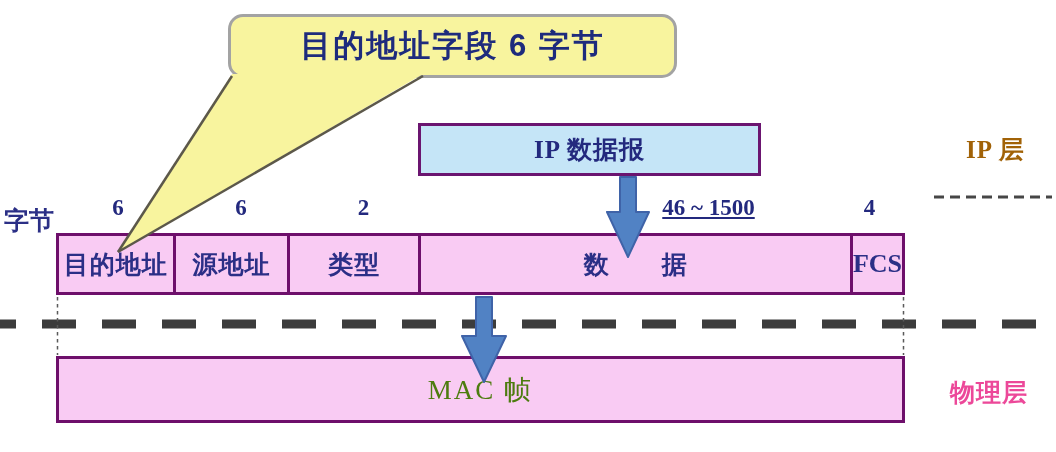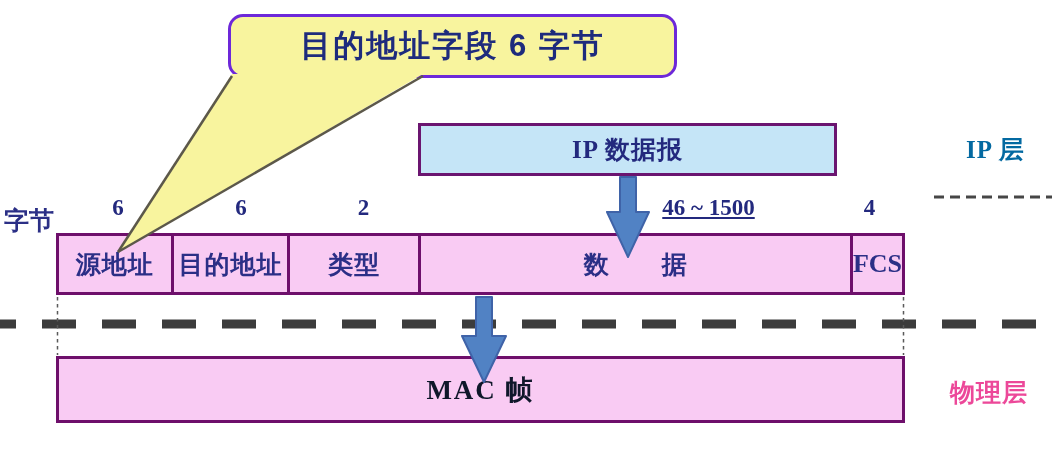--- a/index.html
+++ b/index.html
@@ -12,21 +12,21 @@
     font-family: "Liberation Sans", "DejaVu Sans", sans-serif;
   }
 
   
   .bubble {
     position: absolute;
     left: 228px; top: 14px;
     width: 449px; height: 64px;
     box-sizing: border-box;
     background: #F8F49E;
-    border: 3px solid #6d28d9;
+    border: 3px solid #a3a3a3;
     border-radius: 15px;
     display: flex; align-items: center; justify-content: center;
   }
   .bubble span {
     font-size: 31px; font-weight: bold; letter-spacing: 2px;
     color: #1E2B7D;
     font-family: "Liberation Sans", "DejaVu Sans", sans-serif;
   }
 
   
@@ -46,21 +46,21 @@
   .sz { display: flex; align-items: flex-start; justify-content: center; box-sizing: border-box; }
   .sz0 { width: 124px; }
   .sz1 { width: 122px; }
   .sz2 { width: 123px; }
   .sz3 { width: 409px; padding-left: 158px; text-decoration: underline; }
   .sz4 { width: 71px; }
 
   
   .ipbox {
     position: absolute; left: 418px; top: 123px;
-    width: 419px; height: 53px;
+    width: 343px; height: 53px;
     box-sizing: border-box;
     background: #C5E5F7;
     border: 3px solid #6B1570;
     display: flex; align-items: center; justify-content: center;
   }
   .ipbox span {
     font-family: "Liberation Serif", "DejaVu Serif", serif;
     font-size: 25px; font-weight: bold; color: #23297E; letter-spacing: 1px;
   }
 
@@ -93,28 +93,28 @@
   .macbox {
     position: absolute; left: 56px; top: 356px;
     width: 849px; height: 67px;
     box-sizing: border-box;
     background: #F9CBF3;
     border: 3px solid #6E0F6B;
     display: flex; align-items: center; justify-content: center;
   }
   .macbox span {
     font-family: "Liberation Serif", "DejaVu Serif", serif;
-    font-size: 27px; font-weight: bold; color: #0f172a; letter-spacing: 2px;
+    font-size: 27px; font-weight: normal; color: #4d7c0f; letter-spacing: 2px;
   }
 
   
   .layer {
     position: absolute;
     font-family: "Liberation Serif", "DejaVu Serif", serif;
-    font-size: 25px; font-weight: bold; color: #0369a1; letter-spacing: 1px;
+    font-size: 25px; font-weight: bold; color: #a16207; letter-spacing: 1px;
   }
   .l-ip  { left: 966px; top: 133px; }
   .l-mac { left: 950px; top: 252px; }
   .l-phy { left: 950px; top: 376px; font-family: "Liberation Sans", "DejaVu Sans", sans-serif; color: #ec4899; }
 
   
   .overlay {
     position: absolute; left: 0; top: 0;
     width: 1056px; height: 452px;
     pointer-events: none;
@@ -137,25 +137,25 @@
     <span class="sz sz2">2</span>
     <span class="sz sz3">46 ~ 1500</span>
     <span class="sz sz4">4</span>
   </div>
 
   <div class="ipbox">
     <span>IP 数据报</span>
   </div>
 
   <div class="frame-row">
+    <div class="cell c0">
+      <span>目的地址</span>
+    </div>
     <div class="cell c1">
       <span>源地址</span>
-    </div>
-    <div class="cell c0">
-      <span>目的地址</span>
     </div>
     <div class="cell c2">
       <span>类型</span>
     </div>
     <div class="cell c3">
       <span>数　　据</span>
     </div>
     <div class="cell c4">
       <span>FCS</span>
     </div>

